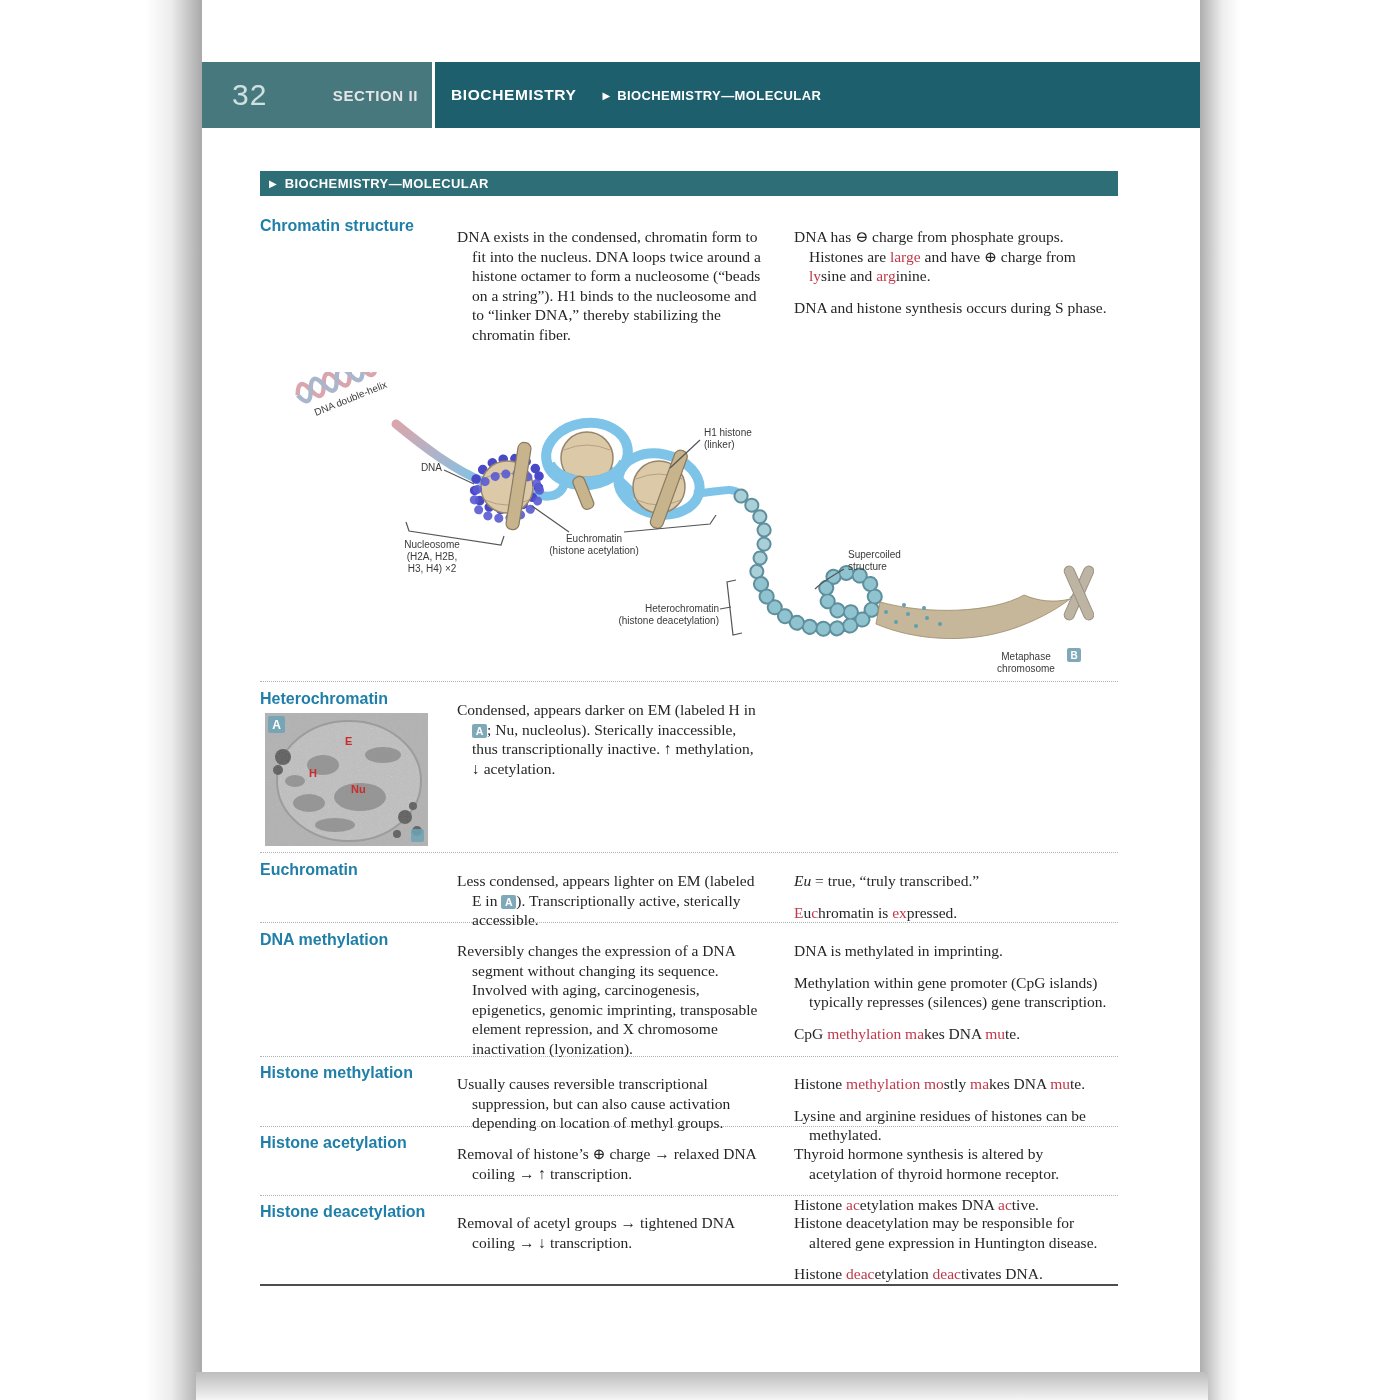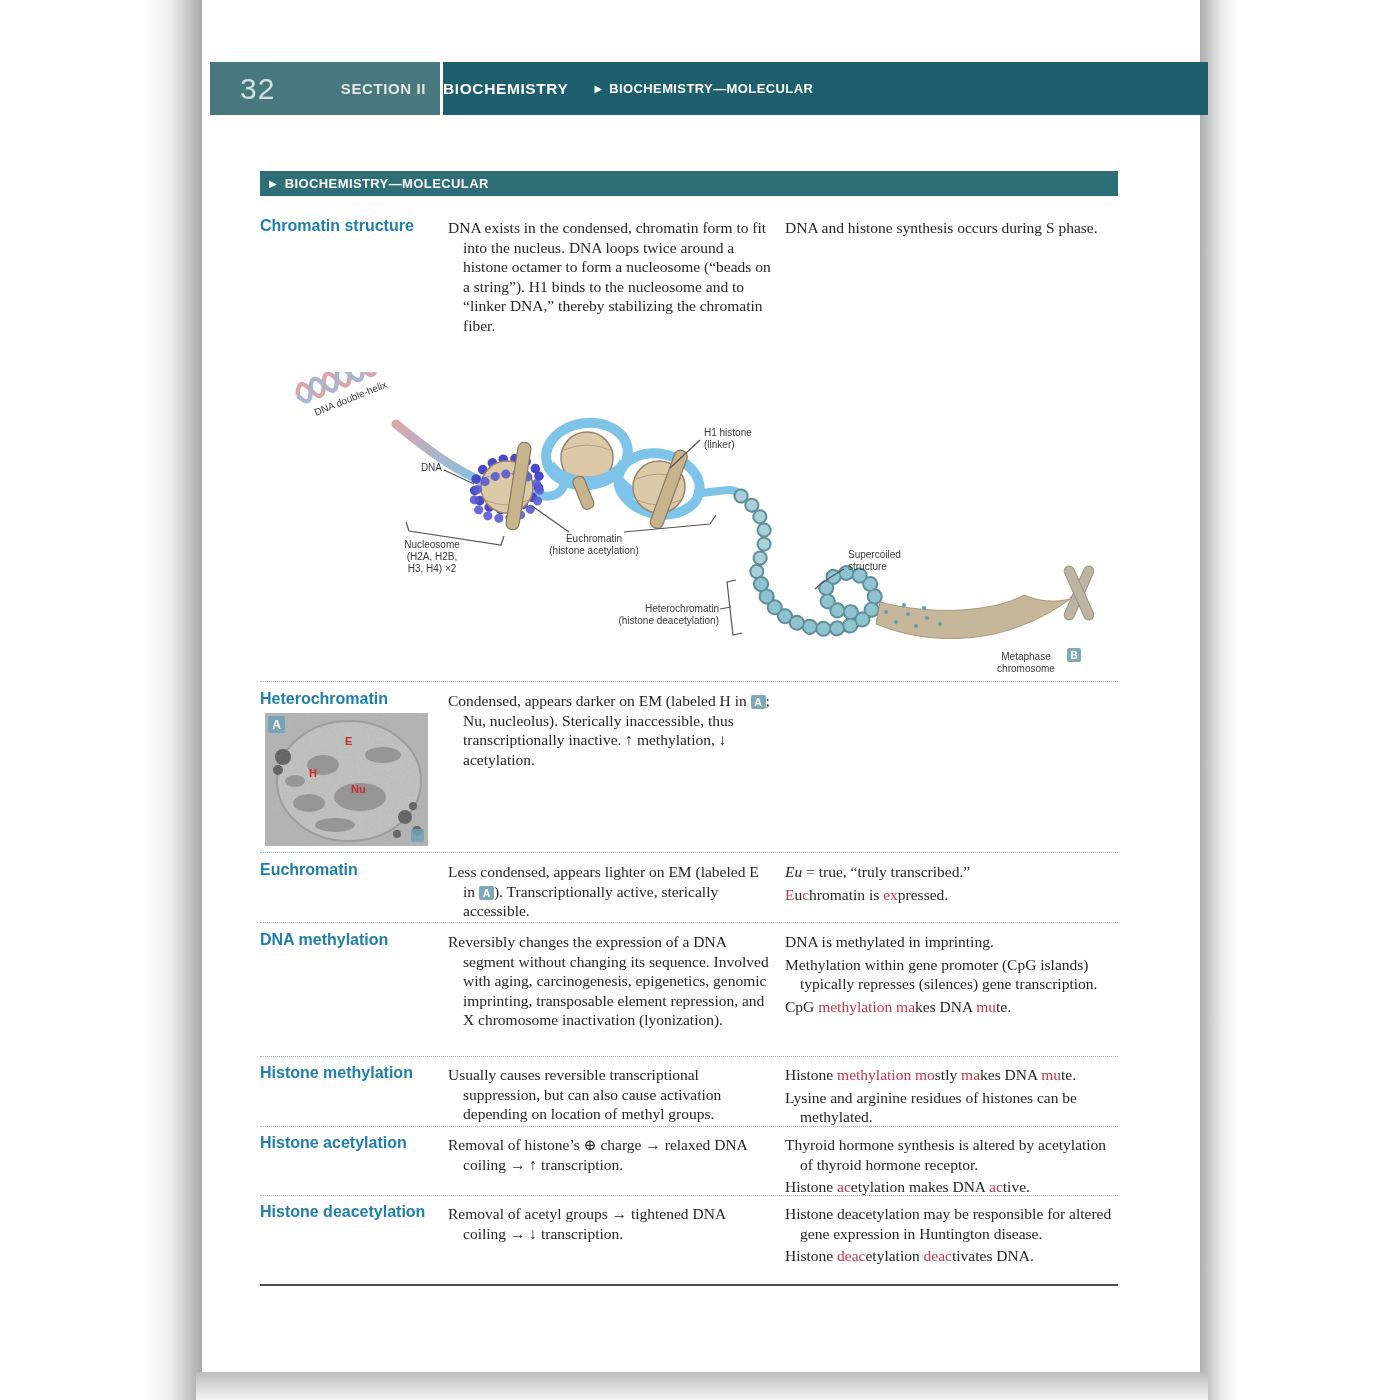--- a/index.html
+++ b/index.html
@@ -8,45 +8,45 @@
     font-family:"Liberation Sans",sans-serif;
   }
   .edge{position:absolute;top:0;height:1400px}
   .edge-l{left:146px;width:56px;background:linear-gradient(to right,#ffffff 0%,#ececec 45%,#a9a9a9 100%)}
   .edge-r{left:1200px;width:40px;background:linear-gradient(to right,#aeaeae 0%,#ededed 55%,#ffffff 100%)}
   .bottom-bar{position:absolute;left:196px;top:1372px;width:1012px;height:28px;
     background:linear-gradient(to bottom,#bdbdbd 0%,#e3e3e3 70%,#f5f5f5 100%)}
   .page{position:absolute;left:202px;top:0;width:998px;height:1372px;background:#ffffff}
 
   
-  .hdr{position:absolute;left:8px;top:62px;width:998px;height:53px;display:flex}
+  .hdr{position:absolute;left:0;top:62px;width:998px;height:66px;display:flex}
   .hdr-left{width:230px;background:#47787e;display:flex;align-items:center;justify-content:space-between;
     padding:0 14px 0 30px;box-sizing:border-box}
   .hdr-num{font-size:30px;color:#cfe0e1;font-weight:400;letter-spacing:1px}
   .hdr-sec{font-size:15px;color:#e5e5e5;font-weight:bold;letter-spacing:.6px}
   .hdr-div{width:3px;background:#ffffff}
-  .hdr-right{flex:1;background:#1d5f6c;display:flex;align-items:center;gap:26px;padding-left:0}
+  .hdr-right{flex:1;background:#1d5f6c;display:flex;align-items:center;gap:26px;padding-left:16px}
   .hdr-chap{font-size:15.5px;color:#ffffff;font-weight:bold;letter-spacing:.6px}
   .hdr-crumb{display:flex;align-items:center;gap:7px}
   .hdr-arrow{color:#ffffff;font-size:10px}
   .hdr-sub{font-size:13px;color:#ffffff;font-weight:bold;letter-spacing:.4px}
 
   
   .banner{position:absolute;left:58px;top:171px;width:858px;height:25px;background:#2e6e76;
     display:flex;align-items:center;gap:8px;padding-left:9px;box-sizing:border-box}
   .banner-arrow{color:#ffffff;font-size:10px}
   .banner-title{color:#ffffff;font-size:13px;font-weight:bold;letter-spacing:.4px}
 
   
   .row{position:absolute;left:58px;width:858px}
   .term{position:absolute;left:0;top:2px;width:182px;font-size:16px;font-weight:bold;color:#1f7fa8;
     font-family:"Liberation Sans",sans-serif;line-height:1.15}
   .c2{position:absolute;left:185px;top:0;width:330px}
   .c3{position:absolute;left:522px;top:0;width:340px}
-  .p{margin:3px;font-family:"Liberation Serif","DejaVu Serif",serif;font-size:15.5px;line-height:19.5px;
+  .p{margin:12px;font-family:"Liberation Serif","DejaVu Serif",serif;font-size:15.5px;line-height:19.5px;
     color:#262626;padding-left:15px;text-indent:-15px}
   .rd{color:#c0394b}
   .refb{display:inline-block;background:#7fa8b8;color:#ffffff;font-family:"Liberation Sans",sans-serif;
     font-weight:bold;font-size:10.5px;line-height:14px;width:15px;height:14px;text-align:center;
     border-radius:2px;text-indent:0}
   .sep{position:absolute;left:58px;width:858px;border-top:1px dotted #a9b5b7;height:0}
   .endline{position:absolute;left:58px;width:858px;border-top:2.5px solid #4d4d4d;height:0}
 
   .dia{position:absolute;left:62px;top:372px}
   .em{position:absolute;left:63px;top:713px}
@@ -80,20 +80,21 @@
     <span class="banner-arrow">▶</span>
     <span class="banner-title">BIOCHEMISTRY—MOLECULAR</span>
   </div>
 
   <div class="row" style="top:215px">
     <div class="term">Chromatin structure</div>
     <div class="c2">
       <p class="p">DNA exists in the condensed, chromatin form to fit into the nucleus. DNA loops twice around a histone octamer to form a nucleosome (“beads on a string”). H1 binds to the nucleosome and to “linker DNA,” thereby stabilizing the chromatin fiber.</p>
     </div>
     <div class="c3">
+      <p class="p">DNA has ⊖ charge from phosphate groups. Histones are <span class="rd">large</span> and have ⊕ charge from <span class="rd">ly</span>sine and <span class="rd">arg</span>inine.</p>
       <p class="p">DNA and histone synthesis occurs during S phase.</p>
     </div>
   </div>
 
   <svg class="dia" width="830" height="300" viewBox="0 0 830 300">
     <defs>
       <linearGradient id="rib" x1="0" y1="0" x2="1" y2="1">
         <stop offset="0" stop-color="#d9a6ad"></stop>
           <stop offset="1" stop-color="#7ec3e8"></stop>
       </linearGradient>

